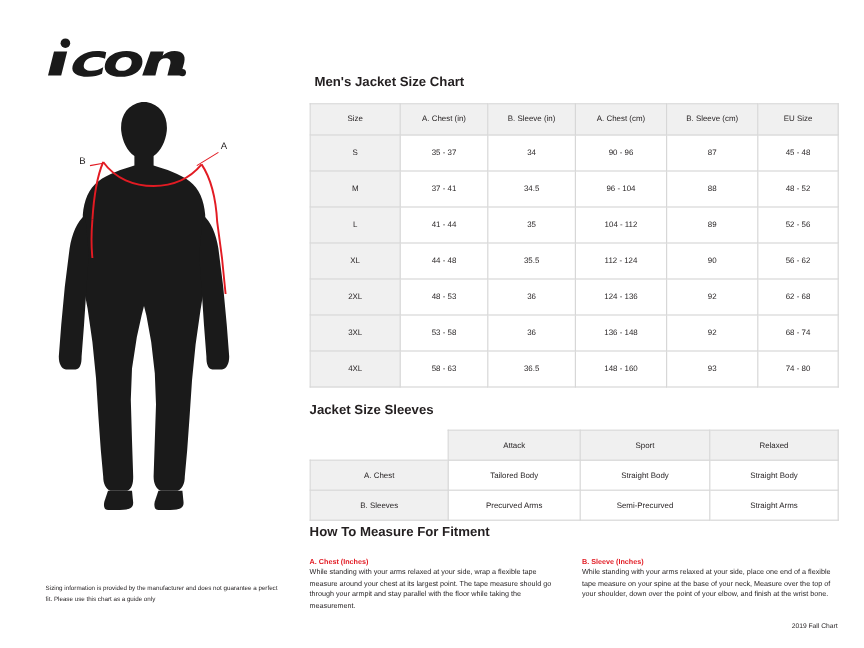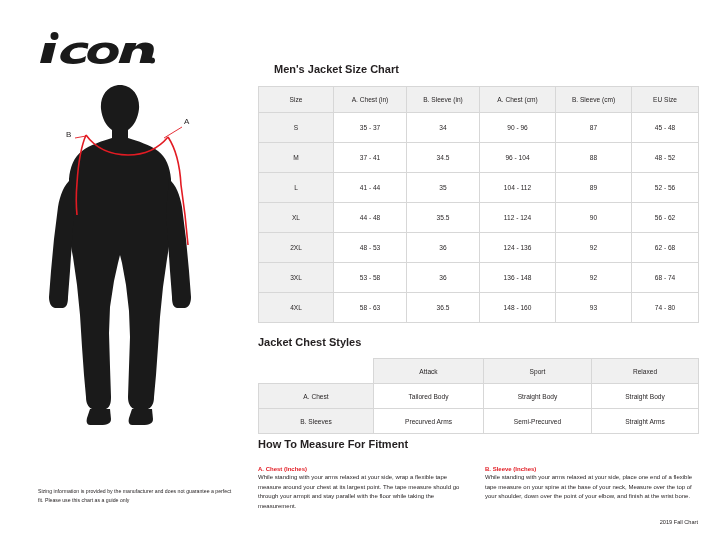--- a/index.html
+++ b/index.html
@@ -63,21 +63,21 @@
     left: 258px;
     top: 0;
     width: 440px;
   }
   .section-title {
     font-size: 11px;
     font-weight: bold;
     color: #231f20;
     margin: 0;
   }
-  #size-chart-title { position: absolute; top: 63px; left: 16px; }
+  #size-chart-title { position: absolute; top: 63px; left: 4px; }
   #styles-title { position: absolute; top: 336px; left: 0; }
   #fitment-title { position: absolute; top: 438px; left: 0; }
 
   table {
     border-collapse: collapse;
     table-layout: fixed;
     font-size: 6.6px;
     color: #231f20;
   }
   table td, table th {
@@ -282,21 +282,21 @@
           <td>4XL</td>
           <td>58 - 63</td>
           <td>36.5</td>
           <td>148 - 160</td>
           <td>93</td>
           <td>74 - 80</td>
         </tr>
       </tbody>
     </table>
 
-    <h2 class="section-title" id="styles-title">Jacket Chest Styles</h2>
+    <h2 class="section-title" id="styles-title">Jacket Size Sleeves</h2>
 
     <table class="styles-table">
       <colgroup>
         <col class="s0">
           <col class="s1">
           <col class="s2">
           <col class="s3">
       </colgroup>
       <thead>
         <tr>

